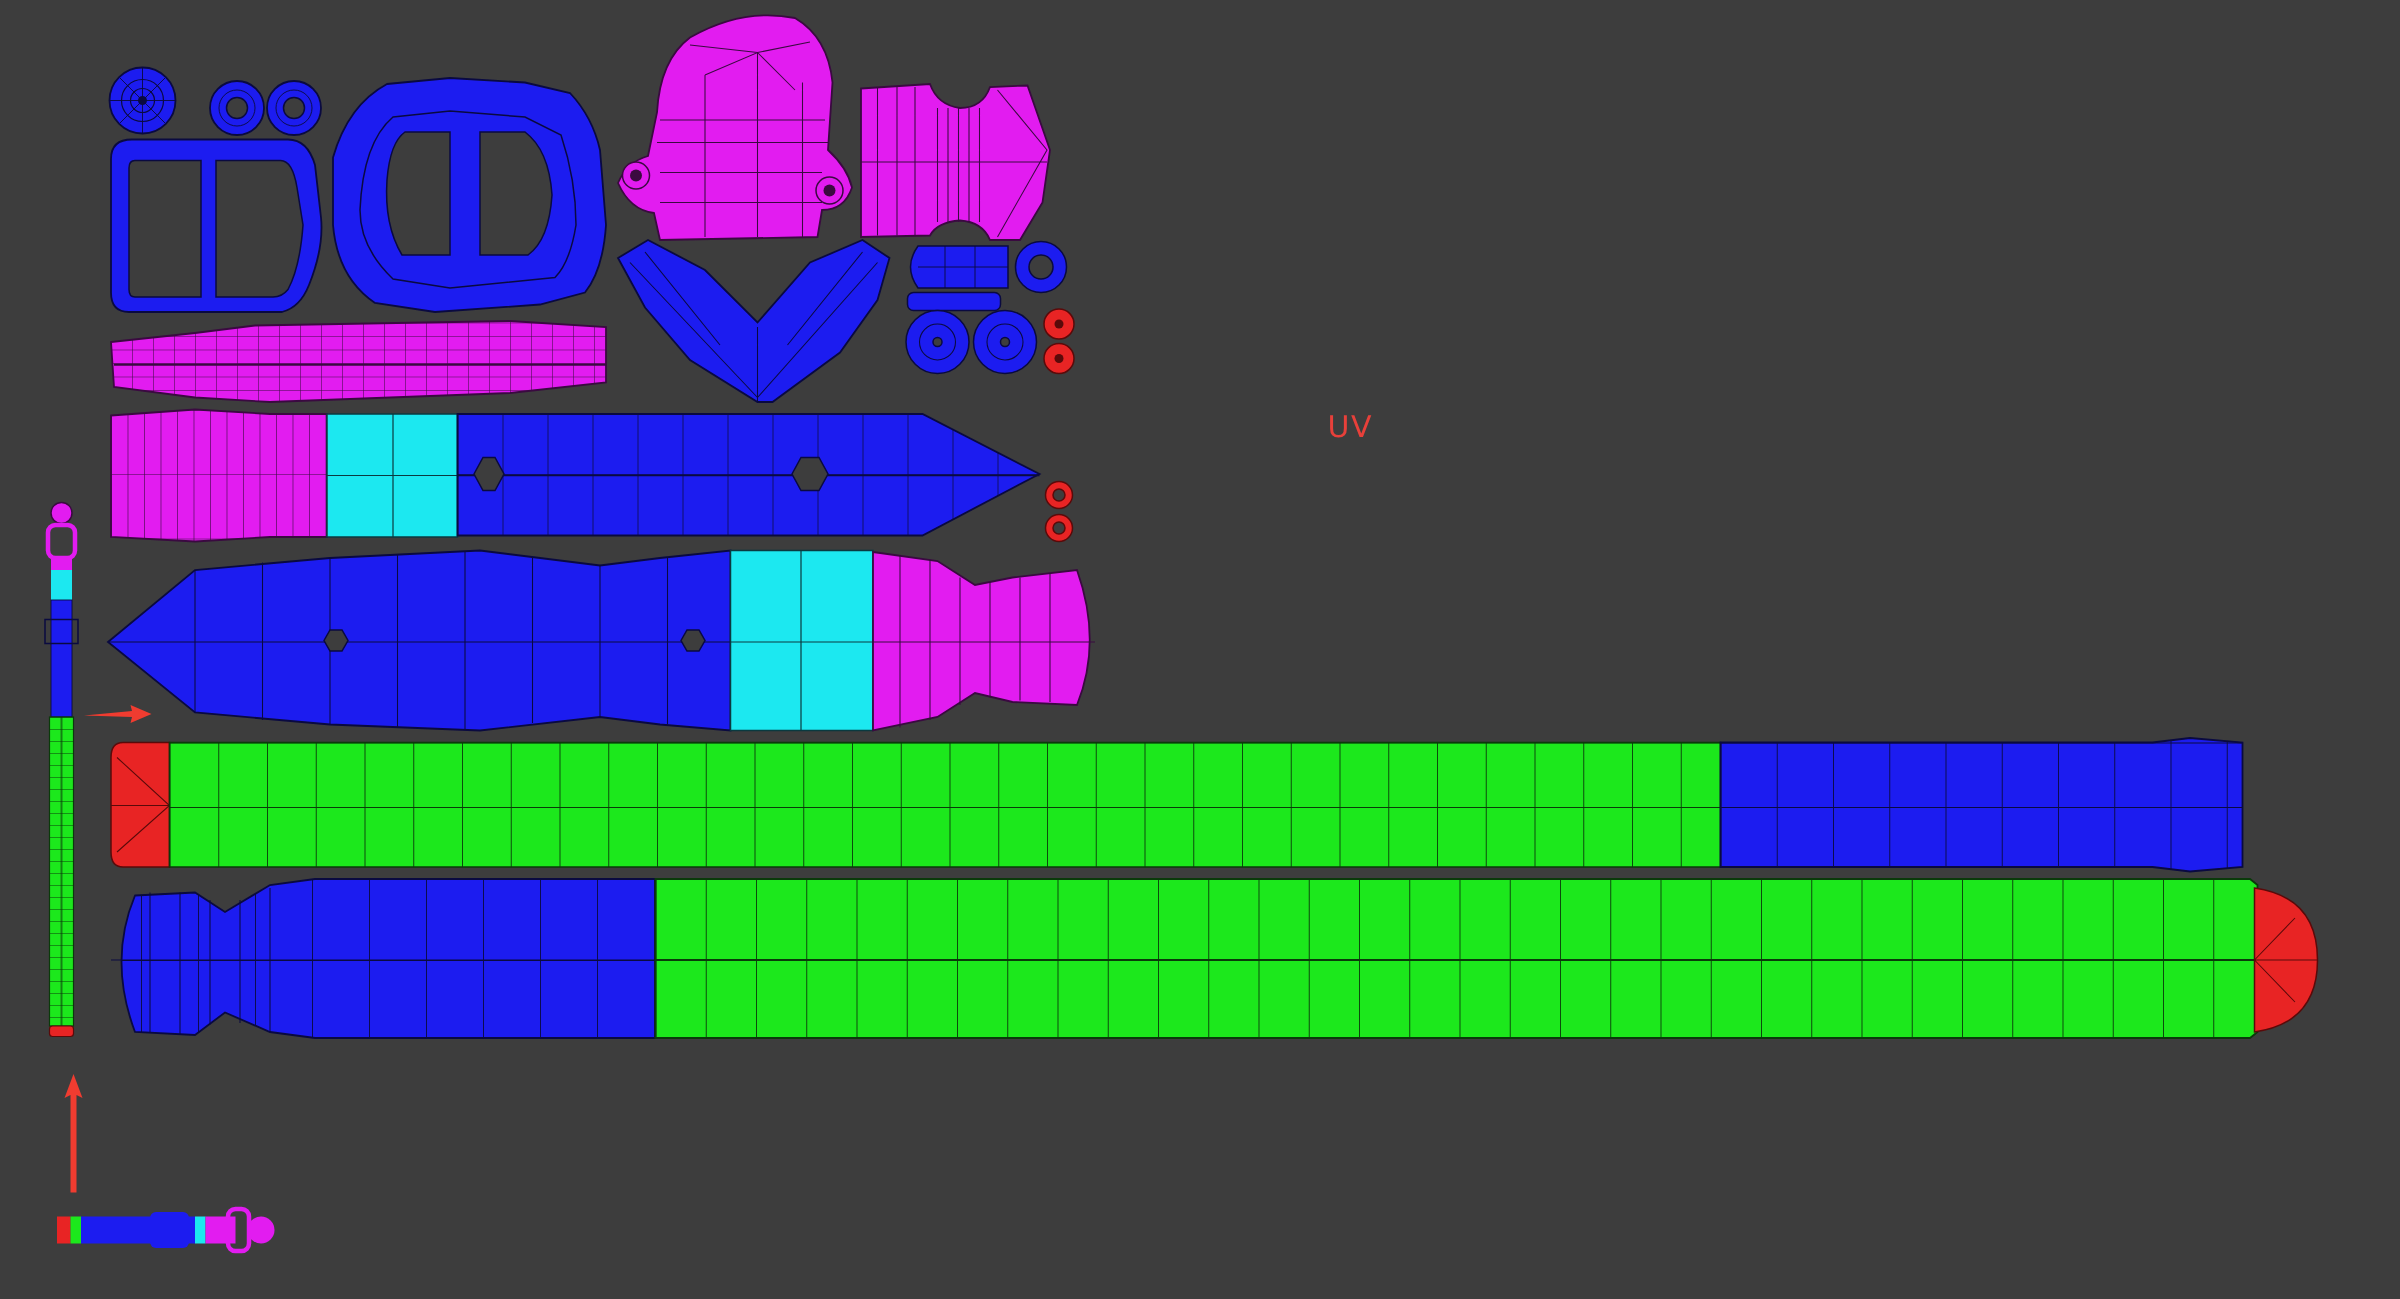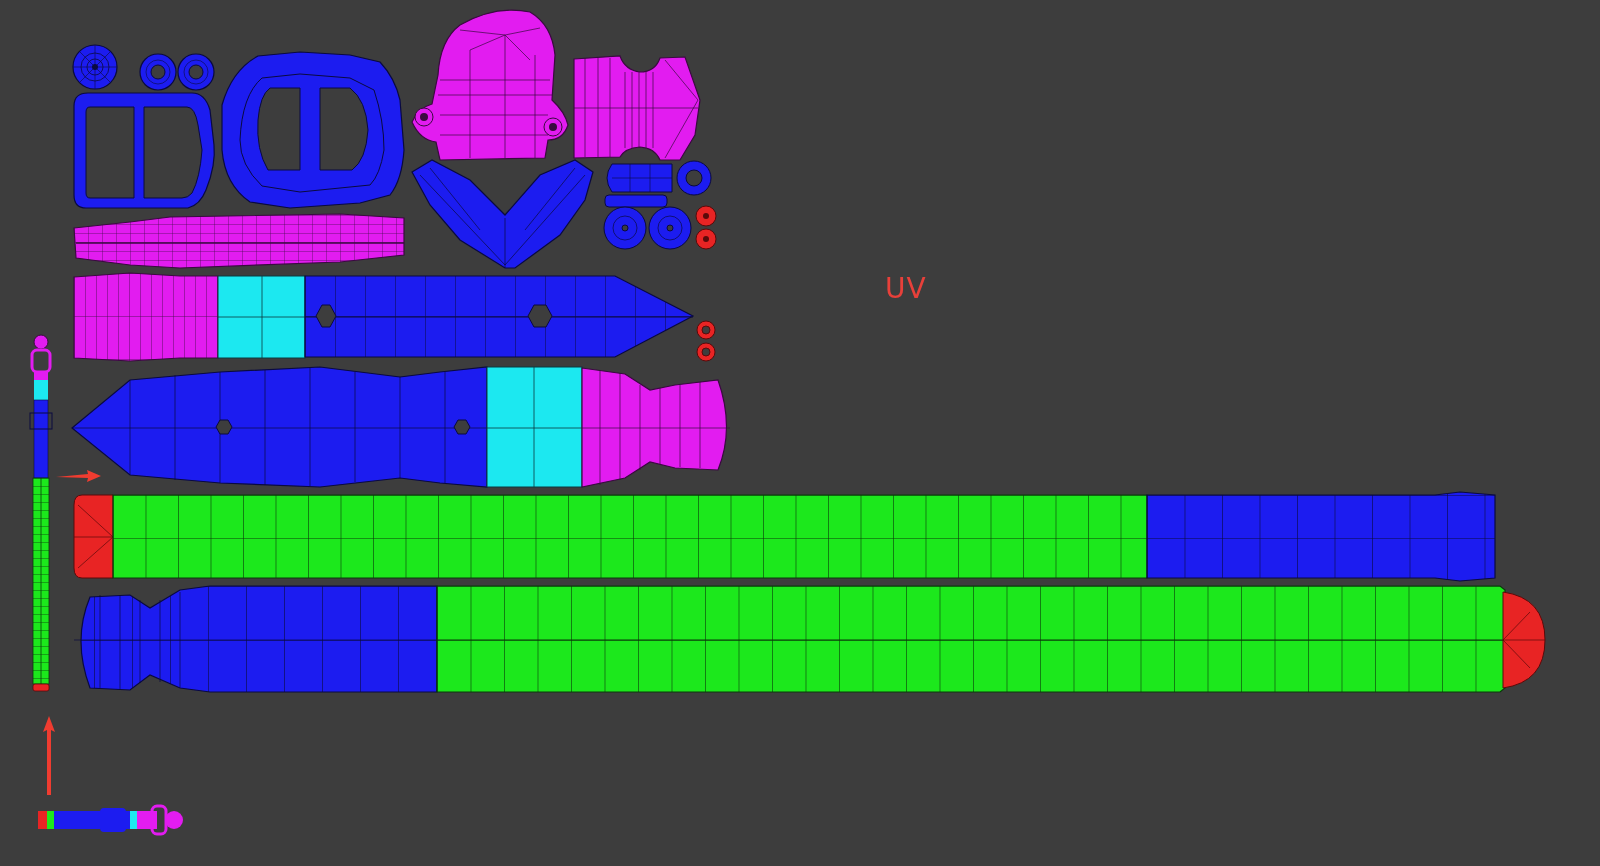--- a/index.html
+++ b/index.html
@@ -1,18 +1,18 @@
 <!DOCTYPE html>
 <html><head>
 <meta charset="utf-8">
 <style>
   html,body{margin:0;padding:0;}
   body{width:1600px;height:866px;background:#3d3d3d;overflow:hidden;position:relative;font-family:"Liberation Sans",sans-serif;}
   #canvas{position:absolute;left:0;top:0;width:1600px;height:866px;}
-  .uv-label{position:absolute;left:885px;top:272px;font-size:28px;color:#e8403a;letter-spacing:1px;font-family:"DejaVu Sans",sans-serif;}
+  .uv-label{position:absolute;left:885px;top:272px;font-size:20px;color:#e8403a;letter-spacing:1px;font-family:"DejaVu Sans",sans-serif;}
 </style>
 </head>
 <body>
 
 <svg id="canvas" viewBox="0 0 1600 866" xmlns="http://www.w3.org/2000/svg">
   <defs>
     <pattern id="gridGreen" width="32.5" height="43" patternUnits="userSpaceOnUse" x="113" y="495">
       <rect width="32.5" height="43" fill="#1ce81c"></rect>
       <path d="M0 0 V43 M0 0 H32.5" stroke="#0a3a0a" stroke-width="1.2" fill="none"></path>
     </pattern>

